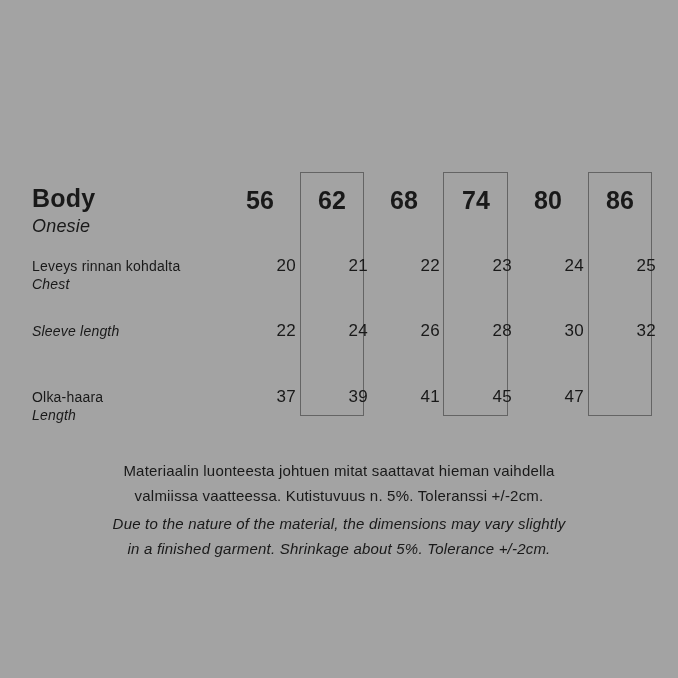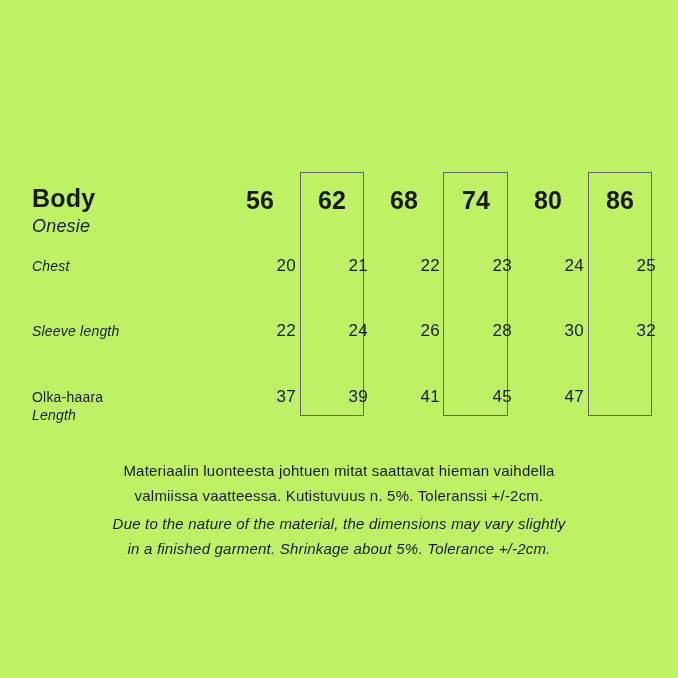--- a/index.html
+++ b/index.html
@@ -1,20 +1,20 @@
 <!DOCTYPE html>
 <html><head>
 <meta charset="utf-8">
 <style>
   * { margin:0; padding:0; box-sizing:border-box; }
   html,body { background:#ffffff; }
   .stage {
     position:relative;
     width:678px; height:678px;
-    background:#bef264;
+    background:#a3a3a3;
     font-family:"Liberation Sans", sans-serif;
     color:#191919;
     overflow:hidden;
   }
 
   
   .hl-box {
     position:absolute;
     top:172px; height:244px;
     border:1px solid #646464;
@@ -85,20 +85,21 @@
       <div class="table-subtitle">Onesie</div>
     </div>
     <div class="size-cell">56</div>
     <div class="size-cell">62</div>
     <div class="size-cell">68</div>
     <div class="size-cell">74</div>
     <div class="size-cell">80</div>
     <div class="size-cell">86</div>
 
     <div class="row-label">
+      <div class="fi">Leveys rinnan kohdalta</div>
       <div class="en">Chest</div>
     </div>
     <div class="val-cell">20</div>
     <div class="val-cell">21</div>
     <div class="val-cell">22</div>
     <div class="val-cell">23</div>
     <div class="val-cell">24</div>
     <div class="val-cell">25</div>
 
     <div class="row-label">

